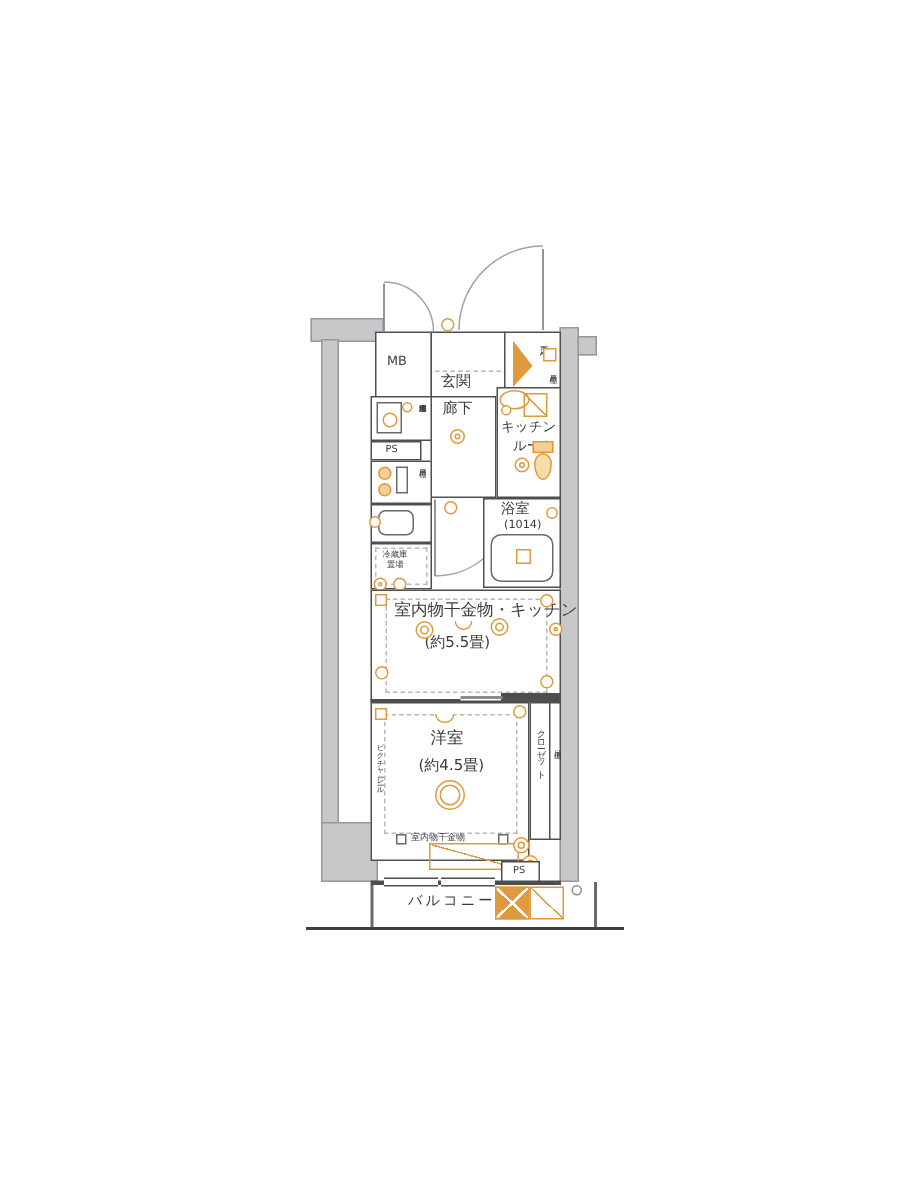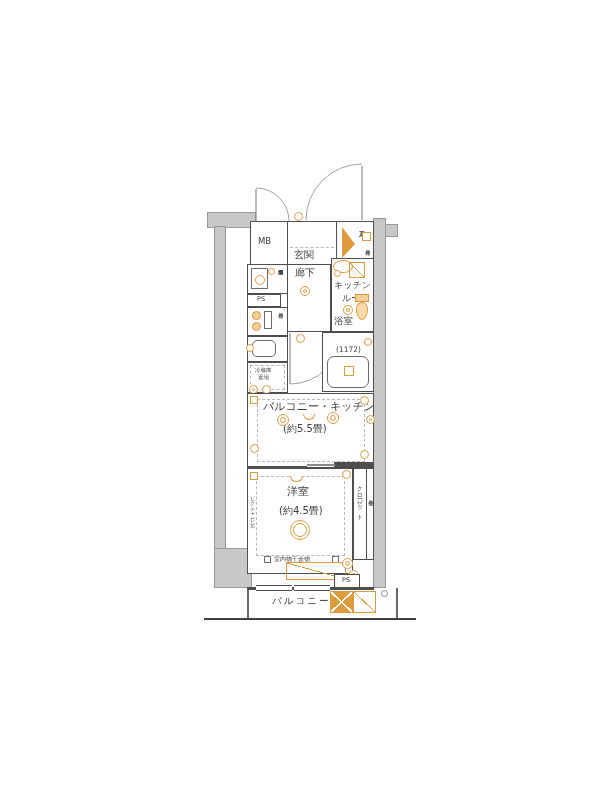--- a/index.html
+++ b/index.html
@@ -101,29 +101,29 @@
   <div class="oc" style="left:343px;top:305px;width:10px;height:10px">
       <div class="in"></div>
     </div>
   <div class="gsq" style="left:355px;top:294px;width:14px;height:8px;background:#f3cf9a;border-color:#e09a3e"></div>
   <div class="osq" style="left:356px;top:302px;width:12px;height:18px;border-radius:50% 50% 50% 50%/40% 40% 60% 60%;background:#f6dcab"></div>
   <div class="oc" style="left:334px;top:270px;width:7px;height:7px"></div>
   <div class="lbl v" style="left:364px;top:246px;font-size:5px">吊戸棚</div>
   <div class="osq" style="left:362px;top:232px;width:9px;height:9px"></div>
 
   <div class="abs room" style="left:322px;top:332px;width:52px;height:60px"></div>
-  <div class="lbl" style="left:334px;top:316px;font-size:9.5px">浴室</div>
-  <div class="lbl" style="left:336px;top:346px;font-size:7.5px">(1172)</div>
+  <div class="lbl" style="left:334px;top:335px;font-size:9.5px">浴室</div>
+  <div class="lbl" style="left:336px;top:346px;font-size:7.5px">(1014)</div>
   <div class="gsq" style="left:327px;top:356px;width:42px;height:32px;border-radius:7px"></div>
   <div class="osq" style="left:344px;top:366px;width:10px;height:10px"></div>
   <div class="oc" style="left:364px;top:338px;width:8px;height:8px"></div>
 
   <div class="abs room" style="left:247px;top:393px;width:127px;height:75px"></div>
   <div class="dashbox" style="left:257px;top:399px;width:108px;height:63px"></div>
-  <div class="lbl" style="left:263px;top:401px;font-size:11px">バルコニー・キッチン</div>
+  <div class="lbl" style="left:263px;top:401px;font-size:11px">室内物干金物・キッチン</div>
   <div class="lbl" style="left:283px;top:423px;font-size:10px">(約5.5畳)</div>
   <div class="oc" style="left:277px;top:414px;width:12px;height:12px">
       <div class="in"></div>
     </div>
   <div class="oc" style="left:327px;top:412px;width:12px;height:12px">
       <div class="in"></div>
     </div>
   <div class="osq" style="left:303px;top:414px;width:12px;height:6px;border-radius:0 0 10px 10px;border-top:none"></div>
   <div class="osq" style="left:250px;top:396px;width:8px;height:8px"></div>
   <div class="oc" style="left:360px;top:396px;width:9px;height:9px"></div>

